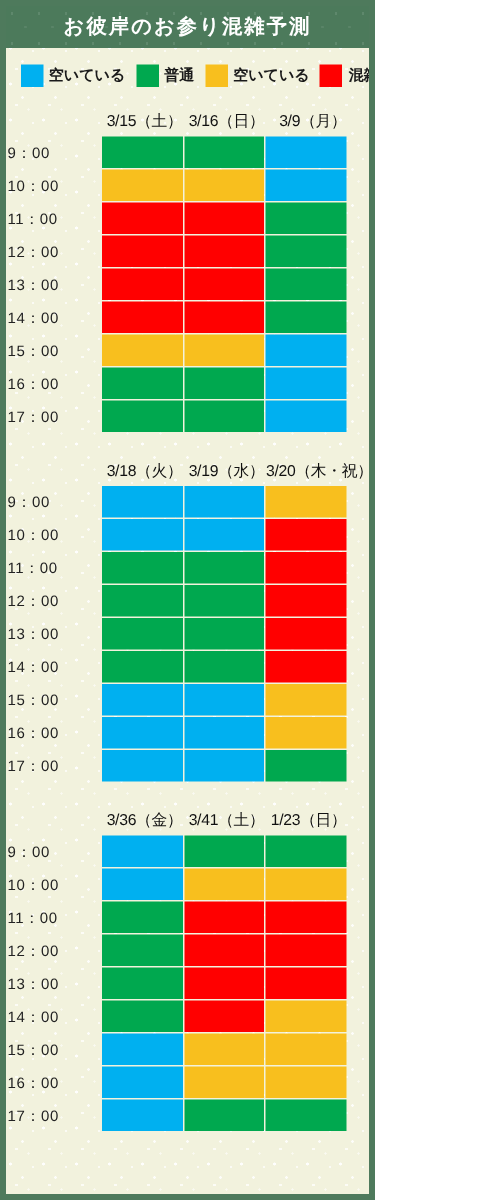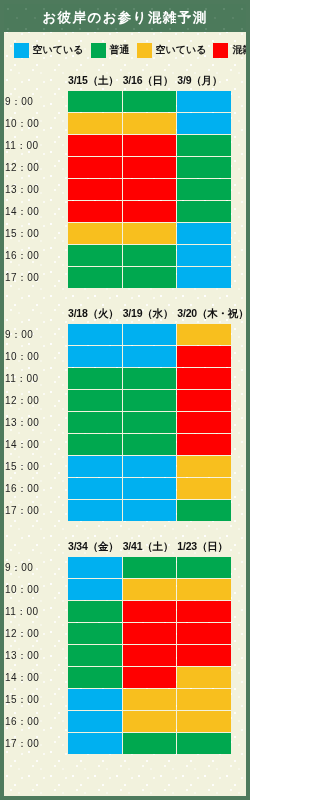--- a/index.html
+++ b/index.html
@@ -90,23 +90,23 @@
   table.grid {
     border-collapse: separate;
     border-spacing: 1px 1px;
     width: 100%;
     table-layout: fixed;
   }
   table.grid col.time-col { width: 62px; }
 
   .col-head {
     font-size: 10.5px;
-    font-weight: bold;
+    font-weight: normal;
     color: #111111;
-    text-align: left;
+    text-align: right;
     height: 19px;
     padding: 0;
     white-space: nowrap;
     letter-spacing: -0.2px;
   }
   .col-head.blank { }
 
   .time-label {
     font-size: 10px;
     color: #222222;
@@ -308,21 +308,21 @@
         <table class="grid">
           <colgroup>
             <col class="time-col">
             <col>
             <col>
             <col>
           </colgroup>
           <thead>
             <tr>
               <th class="col-head blank"></th>
-              <th class="col-head">3/34（金）</th>
+              <th class="col-head">3/36（金）</th>
               <th class="col-head">3/41（土）</th>
               <th class="col-head">1/23（日）</th>
             </tr>
           </thead>
           <tbody>
             <tr>
               <td class="time-label">9：00</td>
               <td class="cell s-empty"></td>
               <td class="cell s-normal"></td>
               <td class="cell s-normal"></td>

